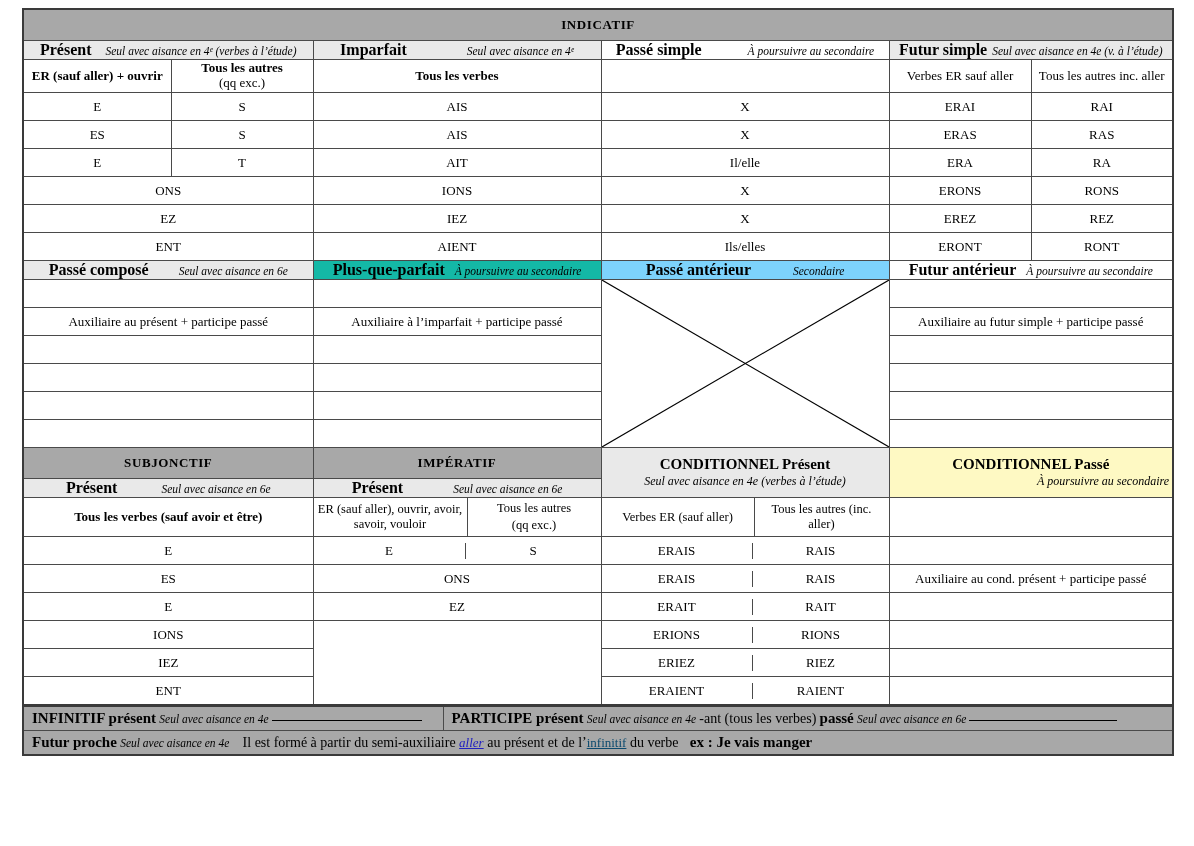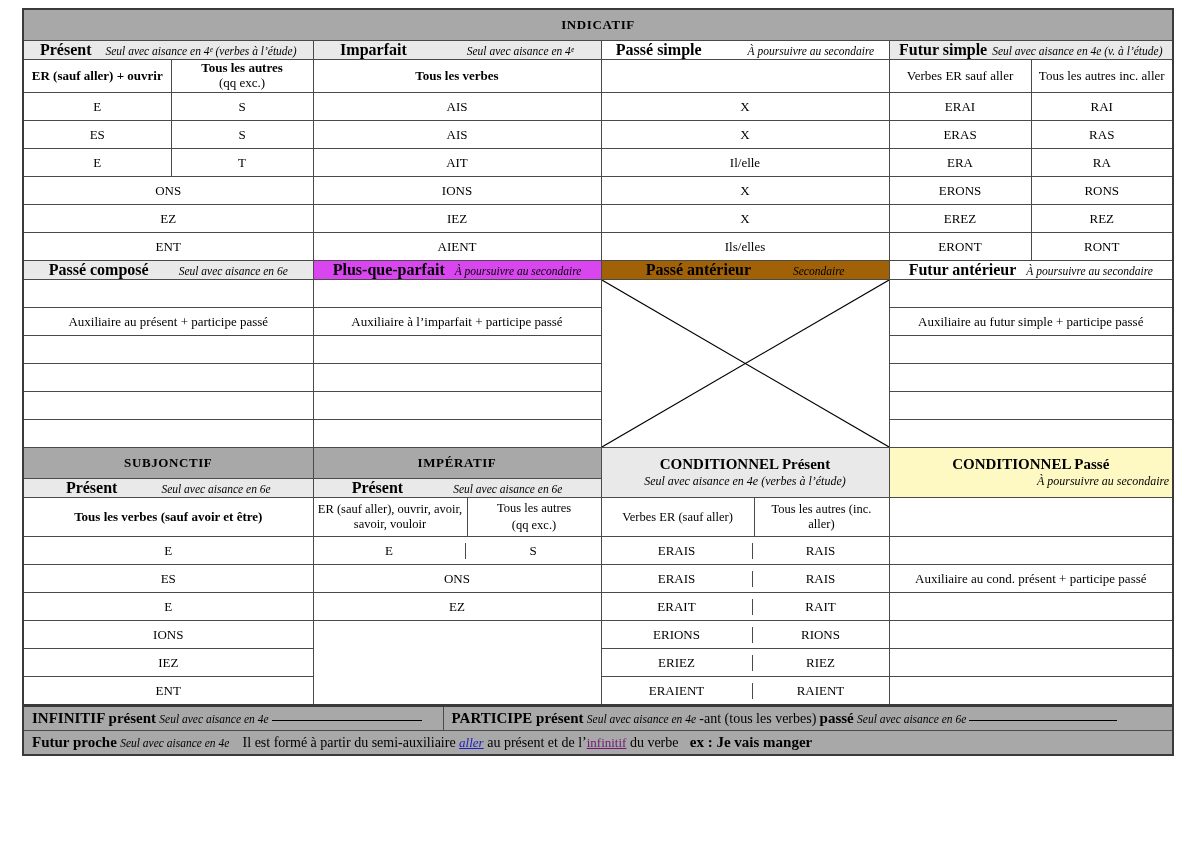--- a/index.html
+++ b/index.html
@@ -54,21 +54,21 @@
 
   
   table.foot{border-collapse:collapse;table-layout:fixed;width:1150px;}
   table.foot td{border:1px solid #4a4a4a;background:#a8a8a8;padding:3px 8px;font-size:13px;text-align:left;vertical-align:middle;}
   .fb{font-weight:bold;font-size:15px;}
   .fi{font-style:italic;font-size:11.5px;}
   .fn{font-size:14px;}
   .rule{display:inline-block;border-bottom:1.5px solid #000;width:150px;vertical-align:2px;}
   .rule.sm{width:148px;}
   a.lnk{color:#2020c0;text-decoration:underline;font-style:italic;}
-  a.lnk2{color:#701a75;text-decoration:underline;font-style:normal;}
+  a.lnk2{color:#0c4a6e;text-decoration:underline;font-style:normal;}
   .credit{text-align:center;font-size:12px;padding-top:5px;color:#000;}
 </style>
 </head>
 <body>
 
 <div class="page">
 
 <table class="grid thick-out">
 <colgroup>
   <col style="width:148px">
@@ -155,24 +155,24 @@
     <td class="ending">AIENT</td>
     <td class="ending pron">Ils/elles</td>
     <td class="ending">ERONT</td>
     <td class="ending">RONT</td>
   </tr>
 
   <tr>
     <td class="band-light tense" colspan="2">
       <span class="nm">Passé composé</span><span class="sp" style="width:30px"></span><span class="nt">Seul avec aisance en 6e</span>
     </td>
-    <td class="tense" style="background:#d946ef">
+    <td class="tense" style="background:#14b8a6">
       <span class="nm">Plus-que-parfait</span><span class="sp" style="width:10px"></span><span class="nt">À poursuivre au secondaire</span>
     </td>
-    <td class="tense" style="background:#a16207">
+    <td class="tense" style="background:#7dd3fc">
       <span class="nm">Passé antérieur</span><span class="sp" style="width:42px"></span><span class="nt">Secondaire</span>
     </td>
     <td class="tense" colspan="2" style="background:#fff">
       <span class="nm">Futur antérieur</span><span class="sp" style="width:10px"></span><span class="nt">À poursuivre au secondaire</span>
     </td>
   </tr>
 
   <tr>
     <td class="empty" colspan="2"></td>
     <td class="empty"></td>

